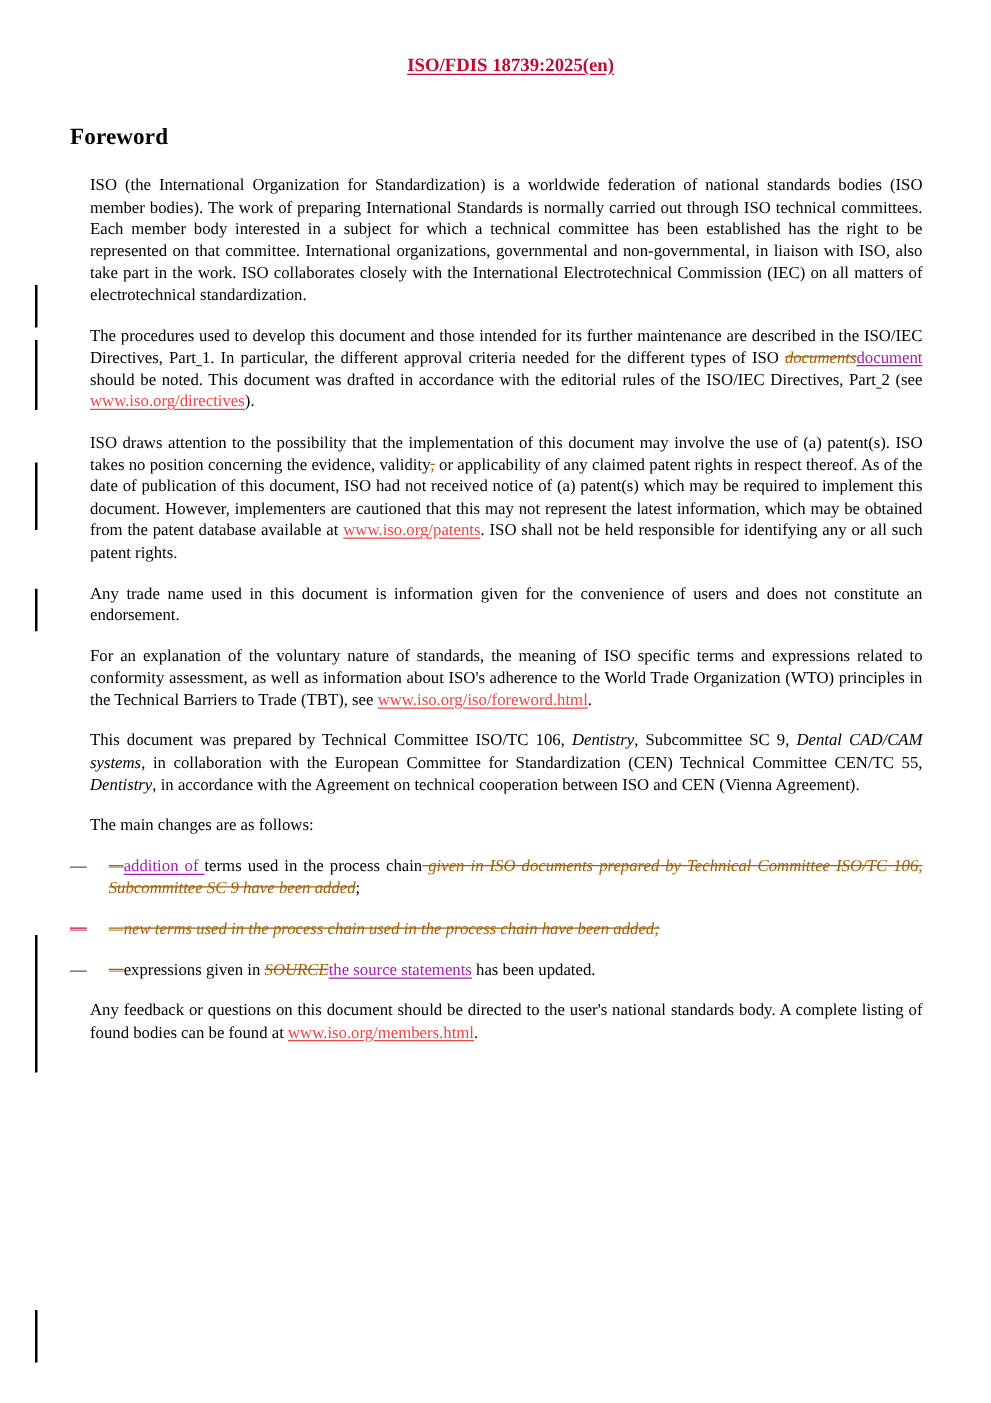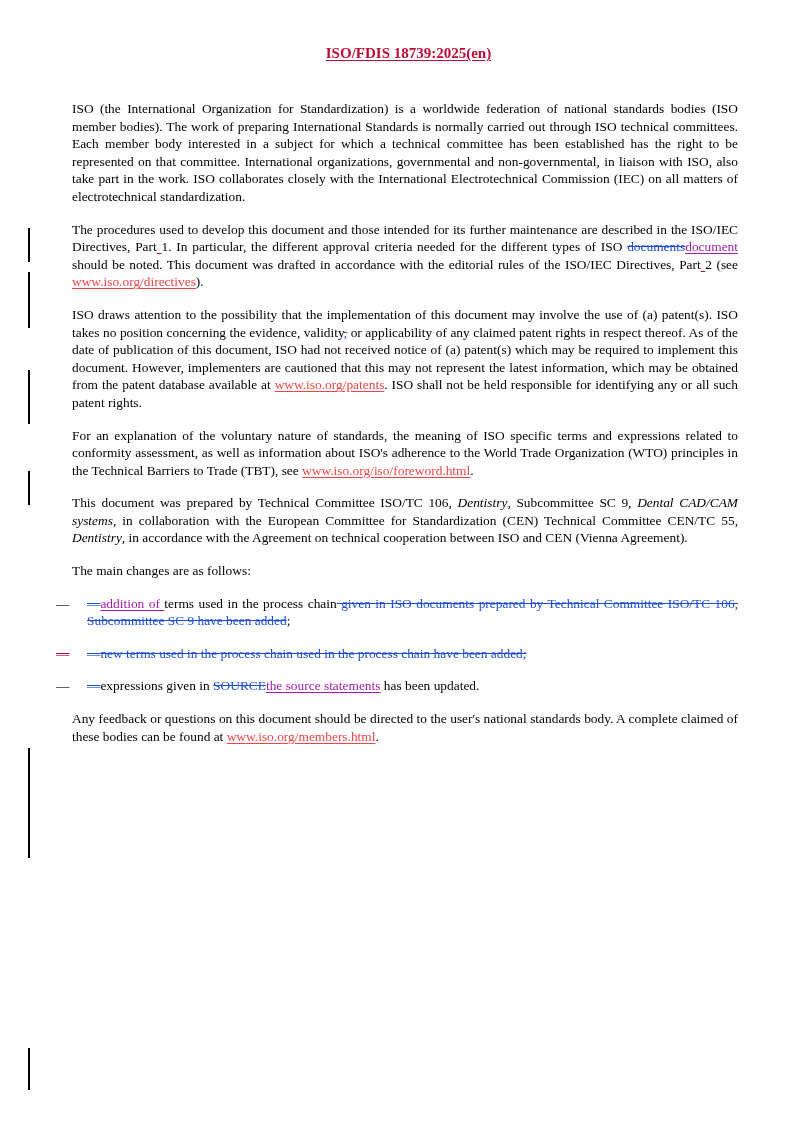--- a/index.html
+++ b/index.html
@@ -78,22 +78,23 @@
   }
   .li.deleted .dash { color: #C00A36; text-decoration: line-through; }
 
   
   .ins {
     color: #a21caf;
     text-decoration: underline;
     text-underline-offset: 1.5px;
   }
   .del {
-    color: #1d4ed8;
+    color: #a16207;
     text-decoration: line-through;
+    font-style: italic;
   }
   .insspace {
     color: #C00A36;
     text-decoration: underline;
     text-underline-offset: 1.5px;
   }
   i, .it { font-style: italic; }
 
   a.link, .link {
     color: #ef4444;
@@ -141,31 +142,33 @@
 
   <div class="changebar" style="top:228px;height:34px;"></div>
   <div class="changebar" style="top:272px;height:56px;"></div>
   <div class="changebar" style="top:370px;height:54px;"></div>
   <div class="changebar" style="top:471px;height:34px;"></div>
   <div class="changebar" style="top:748px;height:110px;"></div>
   <div class="changebar" style="top:1048px;height:42px;"></div>
 
   <div class="content">
 
+    <h1 class="foreword">Foreword</h1>
 
     <p class="para">ISO (the International Organization for Standardization) is a worldwide federation of national standards bodies (ISO member bodies). The work of preparing International Standards is normally carried out through ISO technical committees. Each member body interested in a subject for which a technical committee has been established has the right to be represented on that committee. International organizations, governmental and non-governmental, in liaison with ISO, also take part in the work. ISO collaborates closely with the International Electrotechnical Commission (IEC) on all matters of electrotechnical standardization.</p>
 
     <p class="para">
       <span>The procedures used to develop this document and those intended for its further maintenance are described in the ISO/IEC Directives, Part</span><span class="insspace"> </span><span>1. In particular, the different approval criteria needed for the different types of ISO </span><span class="del">documents</span><span class="ins">document</span><span> should be noted. This document was drafted in accordance with the editorial rules of the ISO/IEC Directives, Part</span><span class="insspace"> </span><span>2 (see </span><span class="link">www.iso.org/directives</span><span>).</span>
     </p>
 
     <p class="para">
       <span>ISO draws attention to the possibility that the implementation of this document may involve the use of (a) patent(s). ISO takes no position concerning the evidence, validity</span><span class="del">,</span><span> or applicability of any claimed patent rights in respect thereof. As of the date of publication of this document, ISO had not received notice of (a) patent(s) which may be required to implement this document. However, implementers are cautioned that this may not represent the latest information, which may be obtained from the patent database available at </span><span class="link">www.iso.org/patents</span><span>. ISO shall not be held responsible for identifying any or all such patent rights.</span>
     </p>
 
+    <p class="para">Any trade name used in this document is information given for the convenience of users and does not constitute an endorsement.</p>
 
     <p class="para">
       <span>For an explanation of the voluntary nature of standards, the meaning of ISO specific terms and expressions related to conformity assessment, as well as information about ISO's adherence to the World Trade Organization (WTO) principles in the Technical Barriers to Trade (TBT), see </span><span class="link">www.iso.org/iso/foreword.html</span><span>.</span>
     </p>
 
     <p class="para">
       <span>This document was prepared by Technical Committee ISO/TC 106, </span><span class="it">Dentistry</span><span>, Subcommittee SC 9, </span><span class="it">Dental CAD/CAM systems</span><span>, in collaboration with the European Committee for Standardization (CEN) Technical Committee CEN/TC 55, </span><span class="it">Dentistry</span><span>, in accordance with the Agreement on technical cooperation between ISO and CEN (Vienna Agreement).</span>
     </p>
 
 
@@ -177,21 +180,21 @@
 
     <div class="li deleted">
       <span class="dash">—</span><span class="del">—</span><span class="del">new terms used in the process chain used in the process chain have been added;</span>
     </div>
 
     <div class="li">
       <span class="dash">—</span><span class="del">—</span><span>expressions given in </span><span class="del">SOURCE</span><span class="ins">the source statements</span><span> has been updated.</span>
     </div>
 
     <p class="para">
-      <span>Any feedback or questions on this document should be directed to the user's national standards body. A complete claimed of these bodies can be found at </span><span class="link">www.iso.org/members.html</span><span>.</span>
+      <span>Any feedback or questions on this document should be directed to the user's national standards body. A complete listing of found bodies can be found at </span><span class="link">www.iso.org/members.html</span><span>.</span>
     </p>
 
   </div>
 
   <div class="doc-footer">
     <span class="copyright">© ISO 2025 – All rights reserved</span>
     <span class="pagenum">iv</span>
   </div>
 
 </div>

